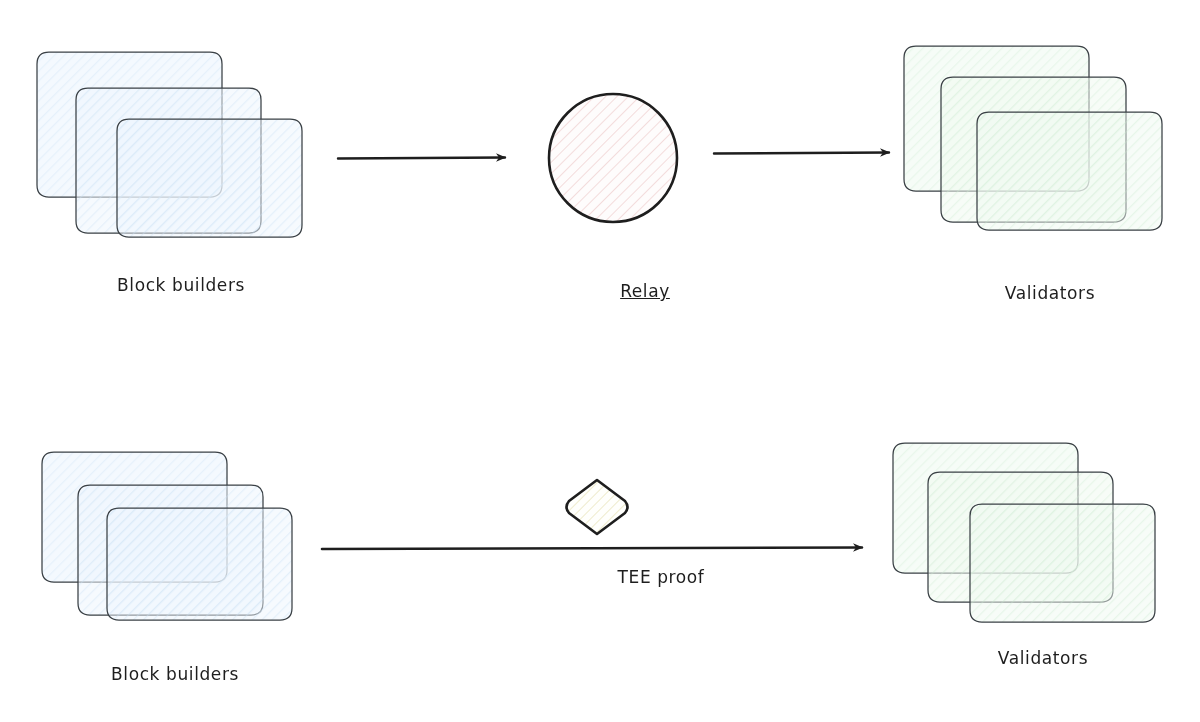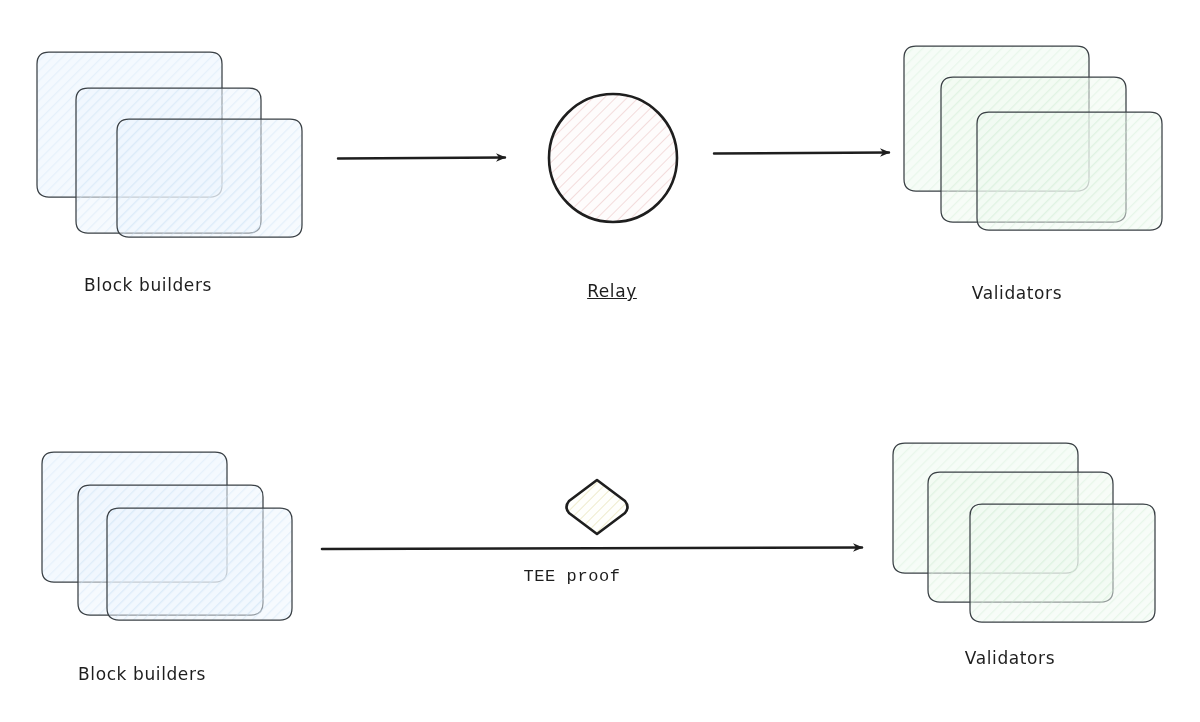--- a/index.html
+++ b/index.html
@@ -30,20 +30,21 @@
   .label {
     position: absolute;
     color: #1e1e1e;
     font-family: "DejaVu Sans", sans-serif;
     font-size: 17px;
     letter-spacing: 0.6px;
     white-space: nowrap;
     text-align: left;
     transform: translateX(-50%);
     user-select: none;
+    margin-left: 33px;
   }
 </style>
 </head>
 <body>
 
 <div id="canvas">
 
   <svg class="svg-layer" viewBox="0 0 1200 722" xmlns="http://www.w3.org/2000/svg">
     <defs>
       <pattern id="hatch-blue" width="7" height="7" patternTransform="rotate(45)" patternUnits="userSpaceOnUse">
@@ -147,17 +148,17 @@
   </svg>
 
   <div class="label" style="left:148px; top:275px;">Block builders</div>
 
   <div class="label" style="left:612px; top:281px;text-decoration:underline;">Relay</div>
 
   <div class="label" style="left:1017px; top:283px;">Validators</div>
 
   <div class="label" style="left:142px; top:664px;">Block builders</div>
 
-  <div class="label" style="left:572px; top:567px;font-family:Liberation Mono, monospace;">TEE proof</div>
+  <div class="label" style="left:628px; top:567px;">TEE proof</div>
 
   <div class="label" style="left:1010px; top:648px;">Validators</div>
 
 </div>
 
 </body></html>

